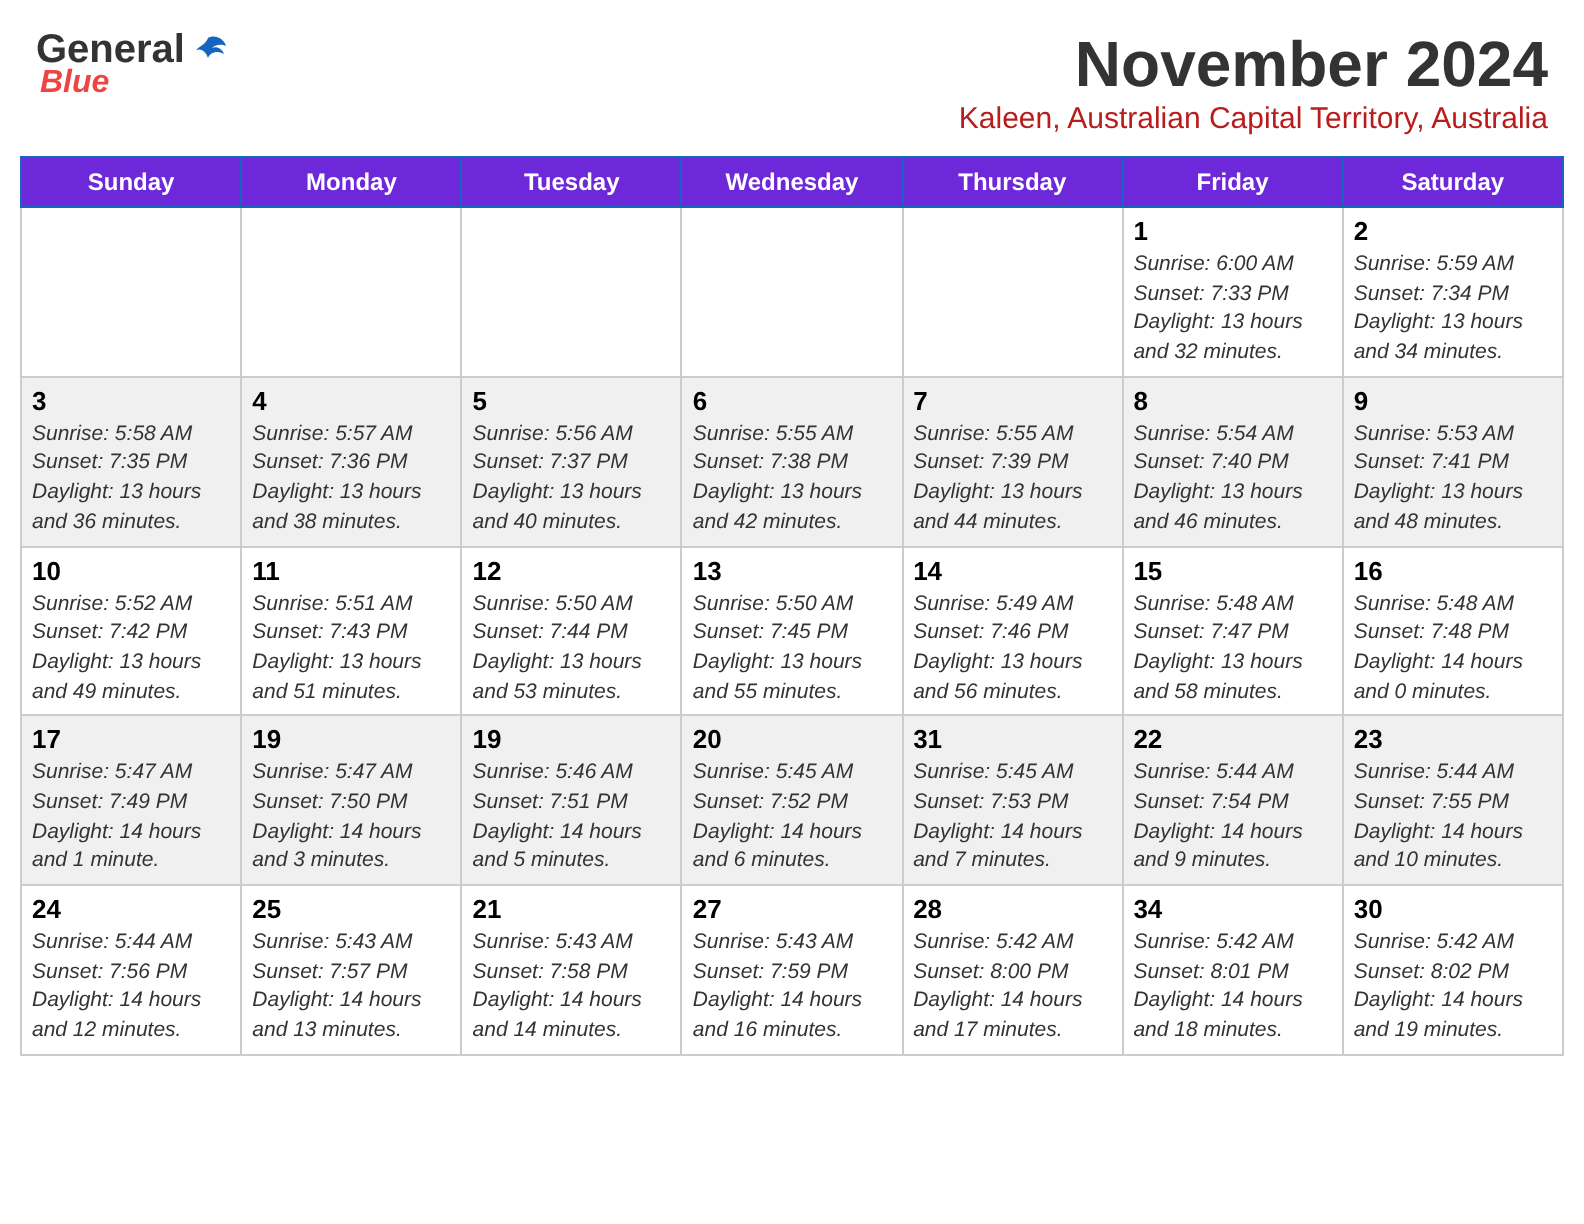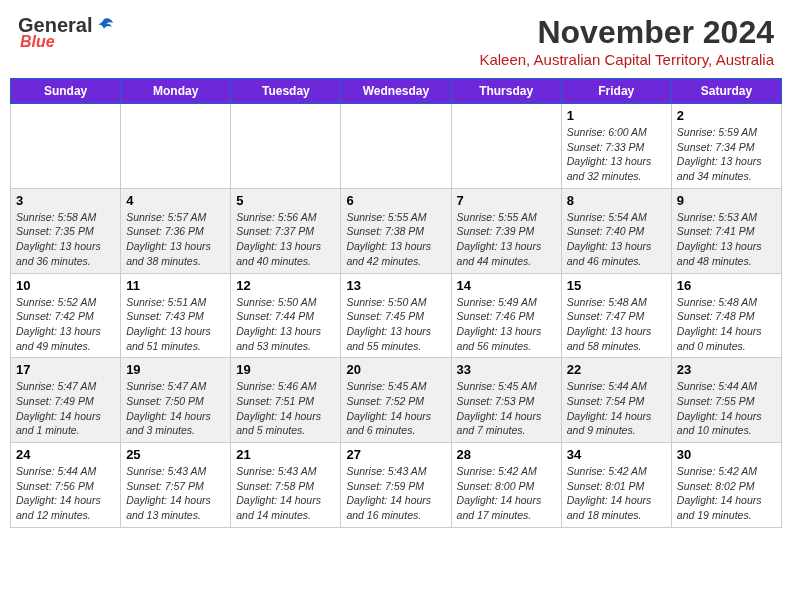--- a/index.html
+++ b/index.html
@@ -196,21 +196,21 @@
         </td>
         <td>
           <div class="day-num">19</div>
           <div class="day-info">Sunrise: 5:46 AM<br>Sunset: 7:51 PM<br>Daylight: 14 hours<br>and 5 minutes.</div>
         </td>
         <td>
           <div class="day-num">20</div>
           <div class="day-info">Sunrise: 5:45 AM<br>Sunset: 7:52 PM<br>Daylight: 14 hours<br>and 6 minutes.</div>
         </td>
         <td>
-          <div class="day-num">33</div>
+          <div class="day-num">31</div>
           <div class="day-info">Sunrise: 5:45 AM<br>Sunset: 7:53 PM<br>Daylight: 14 hours<br>and 7 minutes.</div>
         </td>
         <td>
           <div class="day-num">22</div>
           <div class="day-info">Sunrise: 5:44 AM<br>Sunset: 7:54 PM<br>Daylight: 14 hours<br>and 9 minutes.</div>
         </td>
         <td>
           <div class="day-num">23</div>
           <div class="day-info">Sunrise: 5:44 AM<br>Sunset: 7:55 PM<br>Daylight: 14 hours<br>and 10 minutes.</div>
         </td>

